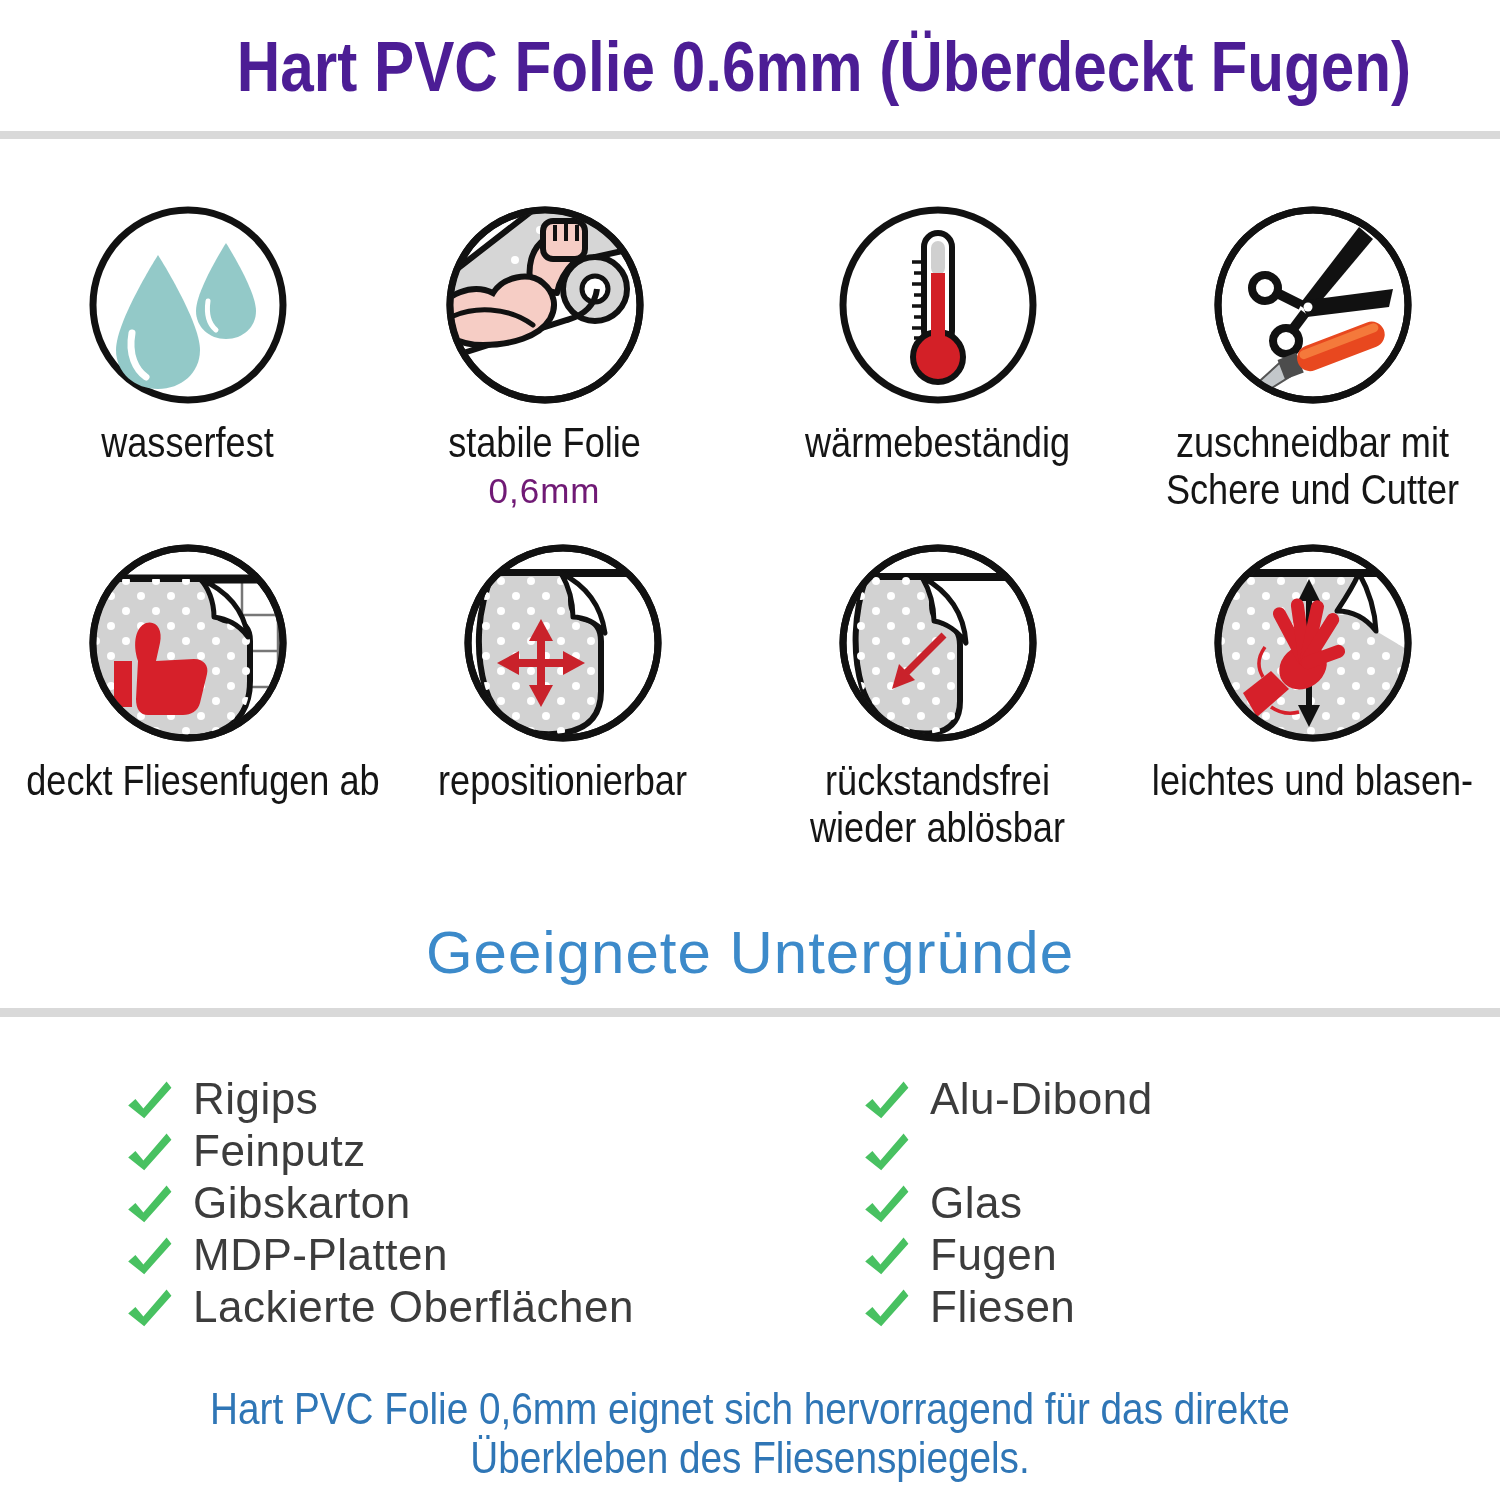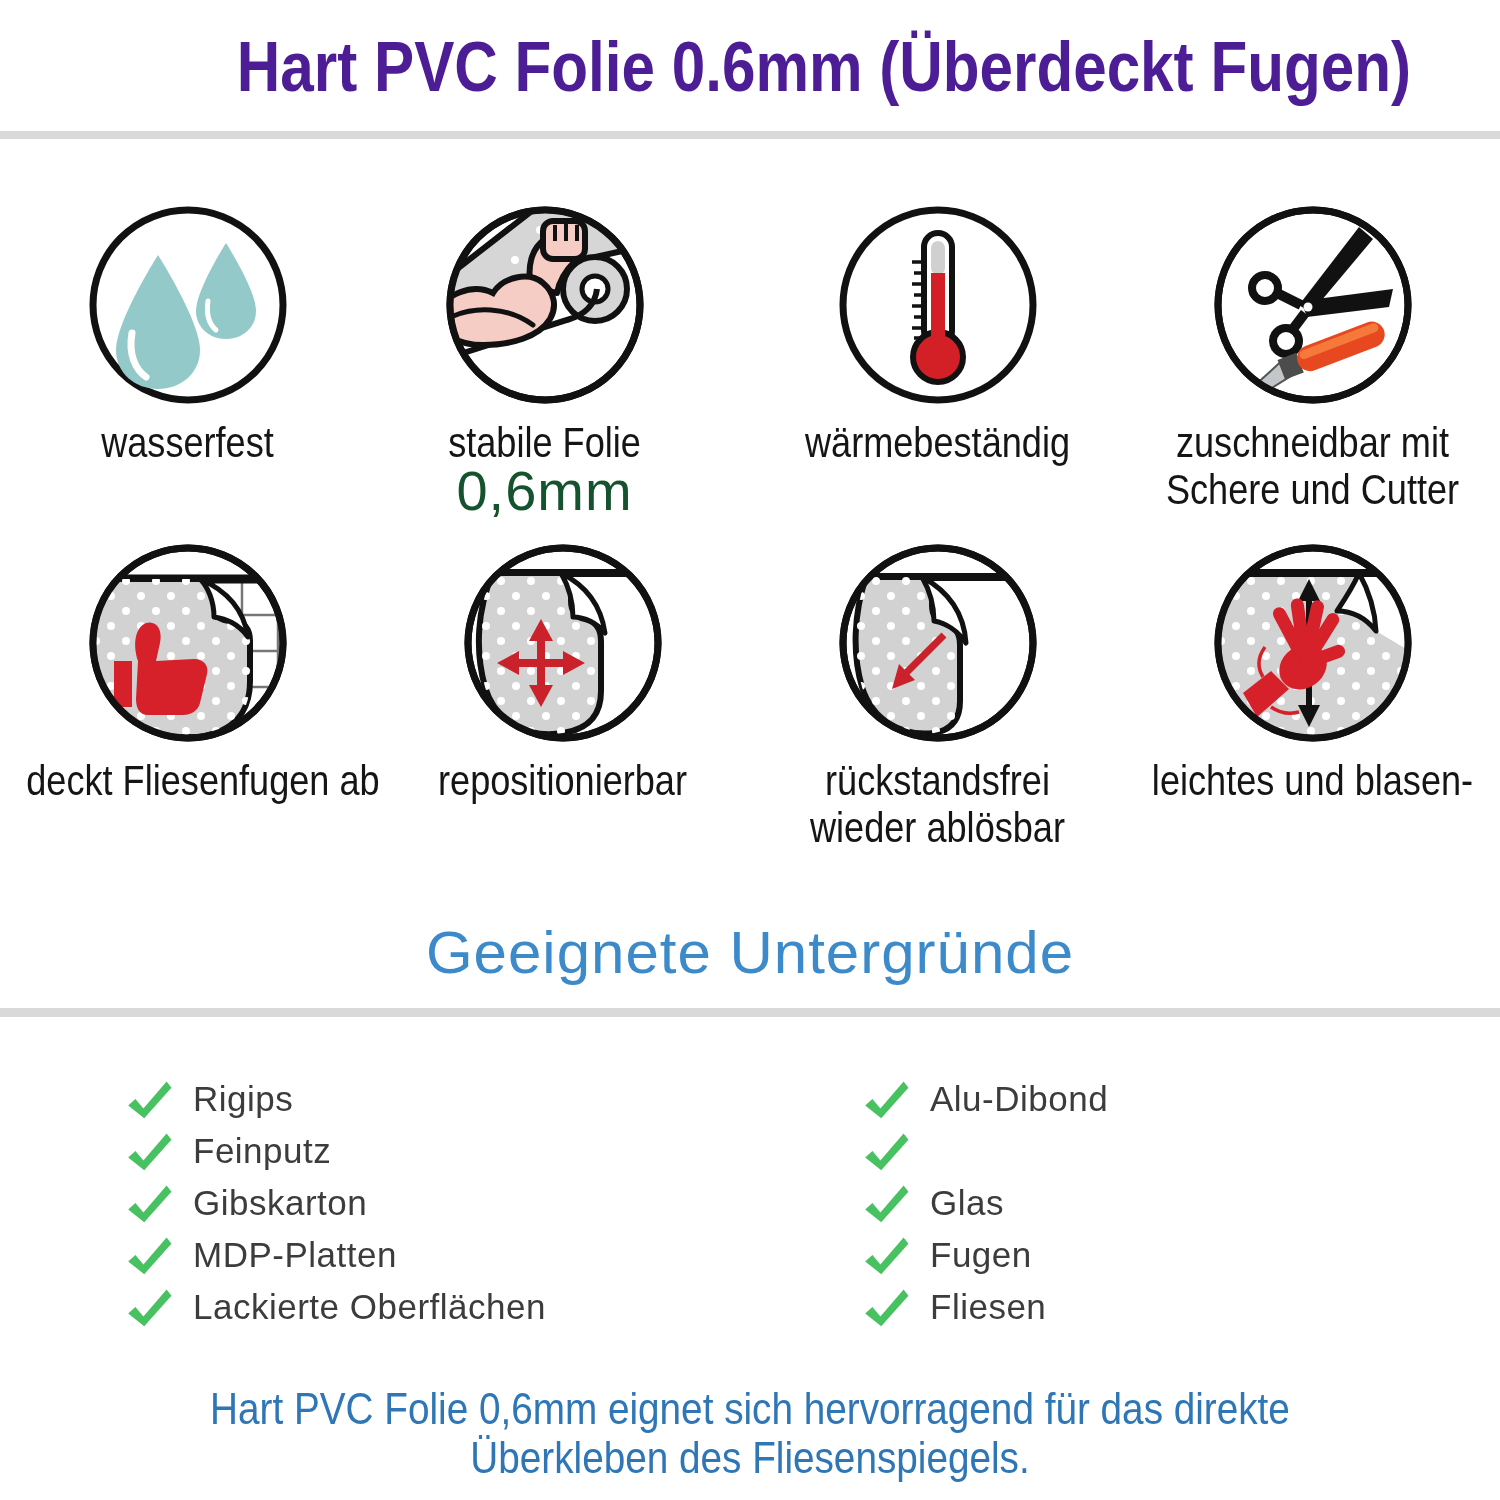--- a/index.html
+++ b/index.html
@@ -10,31 +10,31 @@
 
   .title{position:absolute;top:30px;left:0;width:1500px;text-align:right;
          font-size:70px;line-height:74px;font-weight:700;color:#4c1d95;padding-left:16px;}
   .graybar{position:absolute;left:0;width:1500px;background:#d9d9d9;}
   #bar-top{top:131px;height:8px;}
   #bar-mid{top:1008px;height:9px;}
 
   .feat{position:absolute;width:375px;text-align:center;}
   .icon-wrap{width:200px;height:200px;margin:0 auto 14px auto;}
   .f-label{font-size:42px;line-height:47px;color:#151515;}
-  .f-sub{font-size:56px;line-height:46px;color:#14532d;letter-spacing:1px;margin-top:2px;}
+  .f-sub{font-size:35px;line-height:46px;color:#701a75;letter-spacing:1px;margin-top:2px;}
 
   .heading2{position:absolute;top:921px;left:0;width:1500px;text-align:center;
             font-size:60px;line-height:64px;color:#3c8aca;letter-spacing:1px;}
 
   .col{position:absolute;top:1073px;}
   #col-left{left:125px;}
   #col-right{left:862px;}
   .check-item{display:flex;align-items:center;height:52px;}
   .check{width:48px;height:48px;flex:0 0 48px;}
-  .check-label{margin-left:20px;font-size:35px;color:#3c3c3c;letter-spacing:.5px;white-space:nowrap;}
+  .check-label{margin-left:20px;font-size:44px;color:#3c3c3c;letter-spacing:.5px;white-space:nowrap;}
 
   .footer{position:absolute;top:1384px;left:0;width:1500px;text-align:center;
           font-size:45px;line-height:49px;color:#2f76b6;}
 </style>
 </head>
 <body>
 
 <div class="page">
 
   <div class="title">

